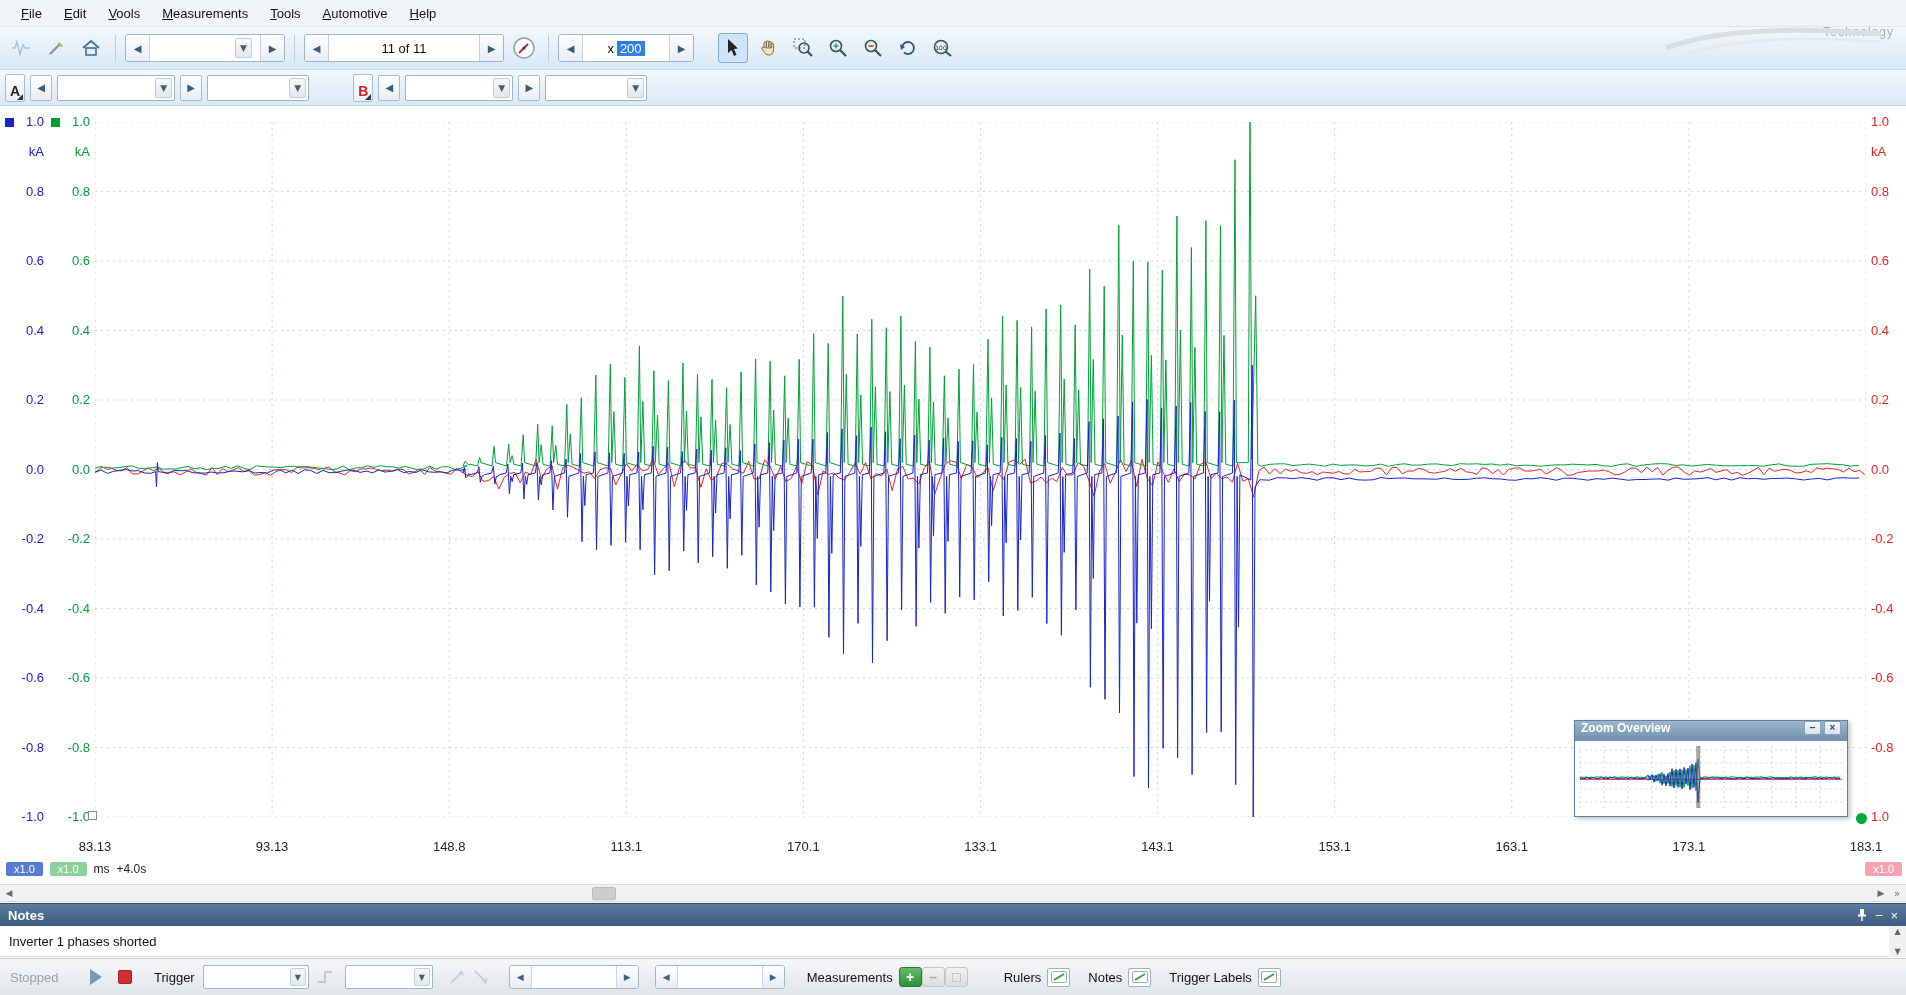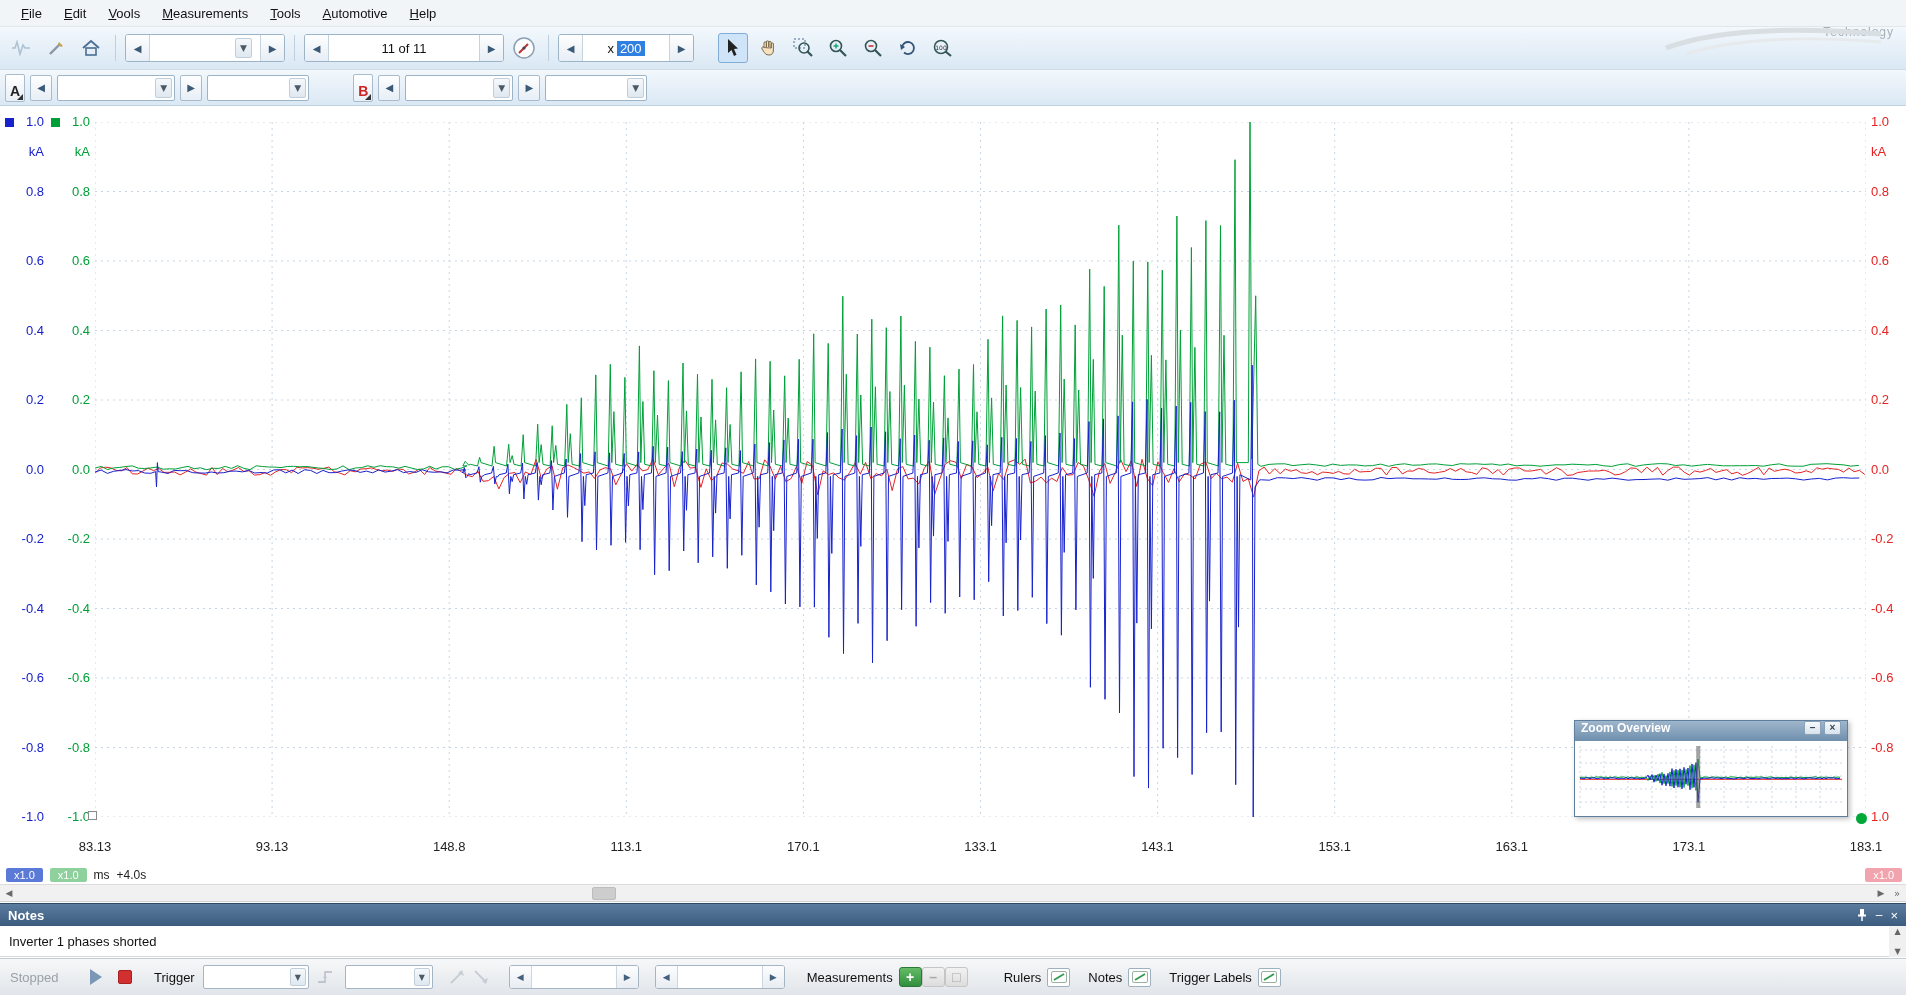--- a/index.html
+++ b/index.html
@@ -41,21 +41,21 @@
 .chansq{position:absolute;width:9px;height:9px}
 .handle-sq{position:absolute;left:88px;top:705px;width:9px;height:9px;background:#fff;border:1px solid #8a8a8a}
 .trig-dot{position:absolute;left:1856px;top:707px;width:11px;height:11px;border-radius:50%;background:#00a838}
 
 .zoomov{position:absolute;left:1574px;top:720px;width:274px;height:97px;border:1px solid #5f7f9e;background:#fff;z-index:8;box-shadow:2px 2px 5px rgba(0,0,0,.25)}
 .zo-title{height:20px;background:linear-gradient(#9fb6cc,#6f8fae);color:#fff;font-size:12px;font-weight:bold;display:flex;padding:0 6px;justify-content:space-between}
 .zo-btns{display:flex;gap:3px}
 .zo-btn{width:17px;height:14px;background:linear-gradient(#f6f9fc,#d8e2ec);border:1px solid #8aa2b8;color:#345;font-size:10px;line-height:12px;text-align:center;border-radius:2px}
 .zo-body{height:75px;padding:3px}
 
-.badge-row{position:absolute;left:0;top:862px;width:1906px;height:20px;background:#fff;display:flex;align-items:flex-end;padding-left:6px;gap:7px;font-size:12px;z-index:3}
+.badge-row{position:absolute;left:0;top:862px;width:1906px;height:20px;background:#fff;display:flex;align-items:flex-start;padding-left:6px;gap:7px;font-size:12px;z-index:3}
 .badge{color:#fff;font-size:11px;padding:1px 8px;border-radius:2px}
 .badge.right{position:absolute;right:4px}
 .hscroll{position:absolute;left:0;top:884px;width:1906px;height:18px;background:#f1f1f1;border-top:1px solid #dcdcdc;border-bottom:1px solid #d4d4d4;z-index:3}
 .hs-btn{position:absolute;top:0;width:18px;height:100%;color:#6a6a6a;font-size:9px;display:flex;align-items:center;justify-content:center;background:#f1f1f1}
 .hs-thumb{position:absolute;left:592px;top:2px;width:24px;height:13px;background:#cdcdcd;border:1px solid #bdbdbd;border-radius:2px}
 .notes-header{position:absolute;left:0;top:903px;width:1906px;height:23px;background:linear-gradient(#5b7c9e,#3a5b7e);color:#fff;display:flex;align-items:center;justify-content:space-between;padding:0 8px;font-size:13px;font-weight:bold;border-top:1px solid #2e4a66;z-index:3}
 .nh-icons{display:flex;gap:8px;align-items:center;font-weight:normal}
 .notes-body{position:absolute;left:0;top:926px;width:1906px;height:31px;background:#fff;font-size:13px;display:flex;align-items:center;padding-left:9px;border-bottom:1px solid #d8d8d8;z-index:3}
 .notes-scroll{position:absolute;right:0;top:926px;width:17px;height:31px;background:#f0f0f0;display:flex;flex-direction:column;justify-content:space-between;align-items:center;font-size:8px;color:#666;z-index:4;padding:1px 0}
 

